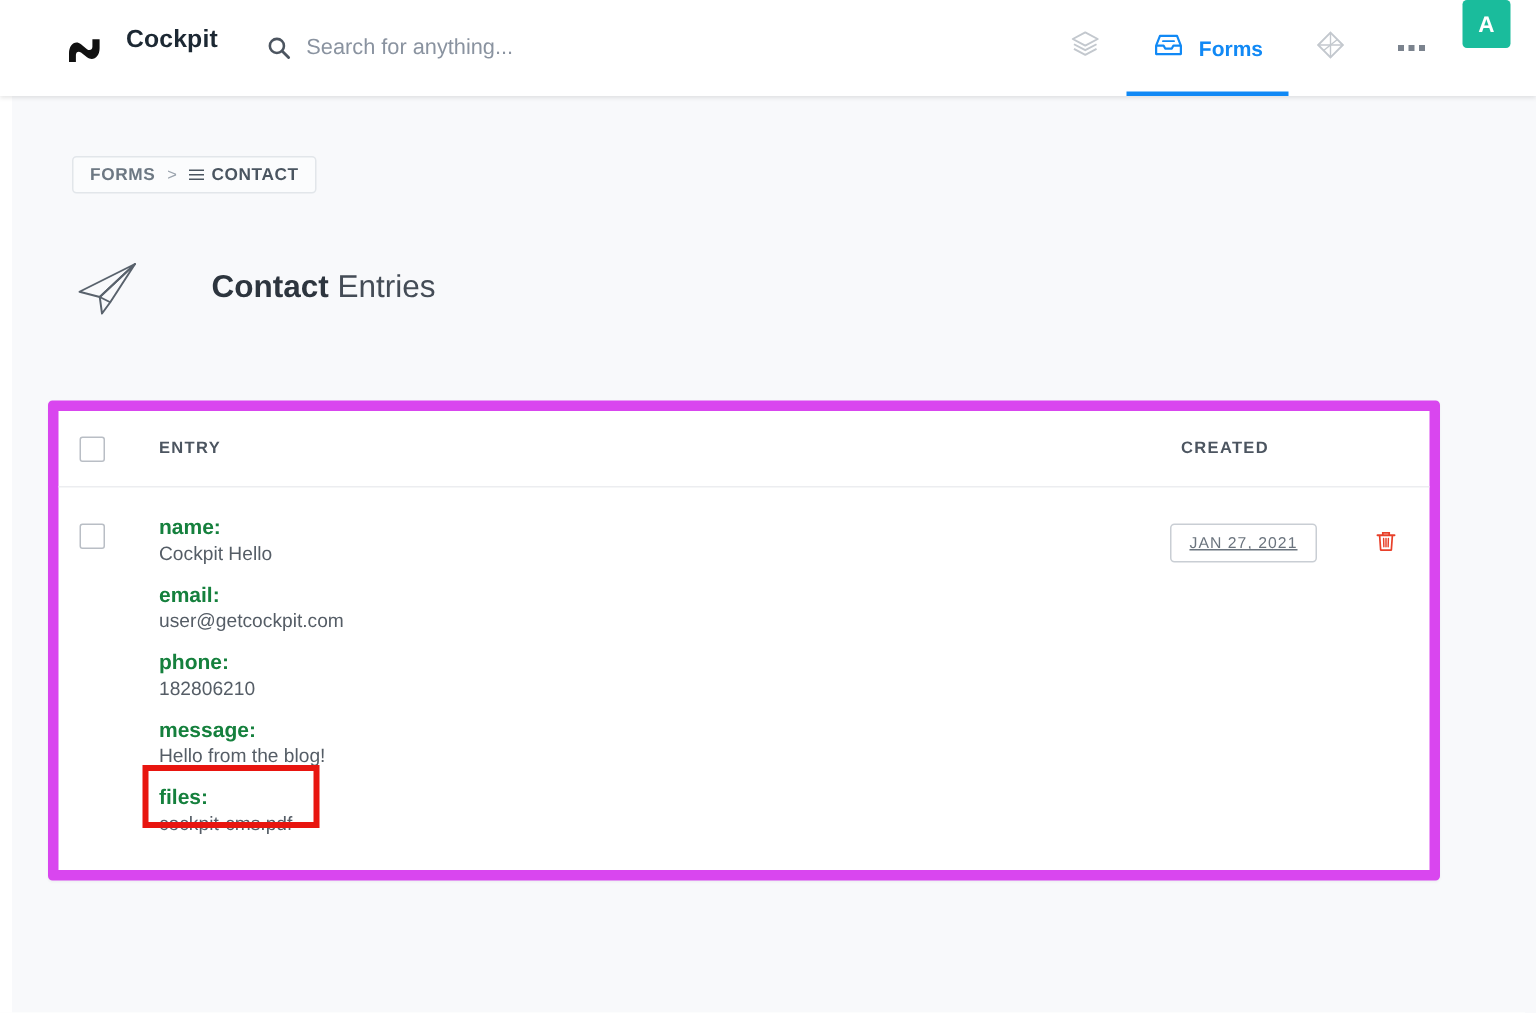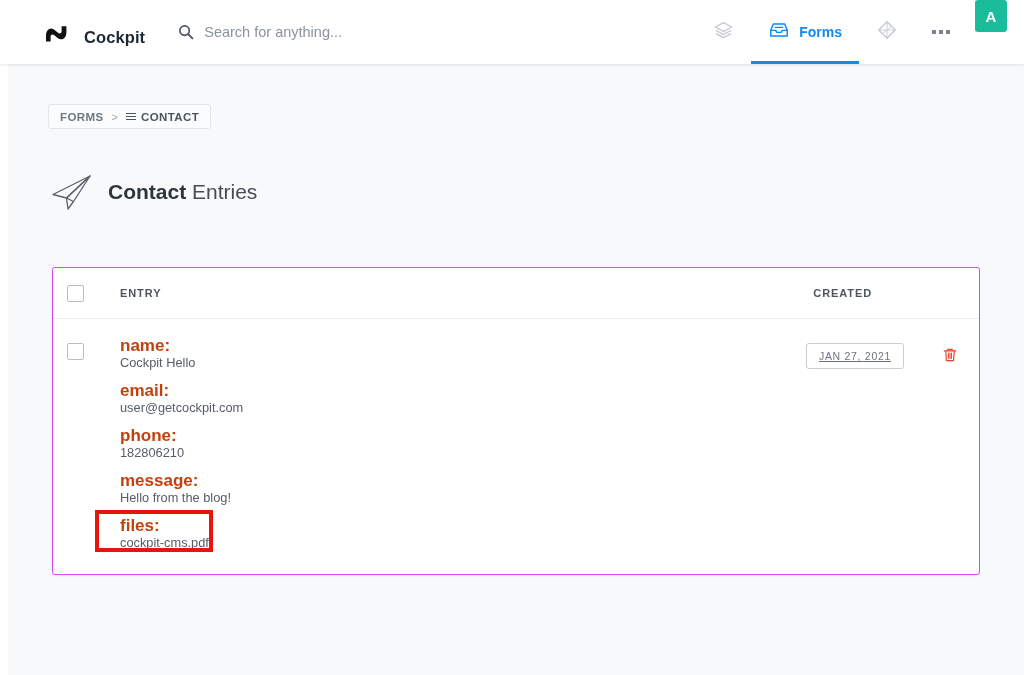--- a/index.html
+++ b/index.html
@@ -14,21 +14,21 @@
 
   
   .header {
     position: absolute; top: 0; left: 0;
     width: 1024px; height: 64px;
     background: #ffffff;
     display: flex; align-items: center;
     box-shadow: 0 1px 3px rgba(0,0,0,0.10);
     z-index: 20;
   }
-  .brand { display: flex; align-items: flex-end; margin-left: 41px; }
+  .brand { display: flex; align-items: flex-start; margin-left: 41px; }
   .brand-logo { width: 30px; height: 30px; display: block; }
   .brand-name {
     margin-left: 13px; font-size: 16.5px; font-weight: bold;
     color: #1c2833; letter-spacing: .1px;
   }
   .search { display: flex; align-items: flex-end; margin-left: 33px; }
   .search-icon { width: 16px; height: 16px; display: block; }
   .search-input {
     border: none; outline: none; background: transparent;
     margin-left: 10px; width: 260px;
@@ -83,34 +83,34 @@
     letter-spacing: .4px; display: flex; align-items: center;
   }
   .bc-hamburger {
     display: inline-flex; flex-direction: column; justify-content: space-between;
     width: 10px; height: 8px; margin-right: 5px;
   }
   .bc-hamburger i { display: block; height: 1.4px; background: #4a5560; width: 100%; }
 
   .page-title {
     position: absolute; left: 40px; top: 105px;
-    display: flex; align-items: center;
+    display: flex; align-items: center; gap: 33px;
   }
   .title-icon { width: 46px; height: 46px; display: block; }
   .title-text {
     margin-left: 14px; font-size: 21px; color: #444c56;
   }
   .title-text b { color: #2d353e; font-weight: bold; }
 
   
   .card {
-    position: absolute; left: 44px; top: 203px;
+    position: absolute; left: 24px; top: 203px;
     width: 928px;
     background: #ffffff;
-    border: 1px solid #d946ef;
+    border: 7px solid #d946ef;
     border-radius: 3px;
     box-shadow: 0 1px 2px rgba(20,30,50,0.05);
   }
   .thead {
     display: flex; align-items: center;
     height: 51px; padding: 0 0 0 14px;
     border-bottom: 1px solid #ecedf0;
   }
   .cbox {
     width: 17px; height: 17px; border: 1px solid #b9bec5;
@@ -124,21 +124,21 @@
     margin-left: auto; margin-right: 107px;
     font-size: 11px; font-weight: bold; letter-spacing: .9px; color: #4c5560; text-align: right;
   }
 
   .row { display: flex; padding: 18px 0 22px 14px; position: relative; }
   .row-check { padding-top: 6px; }
   .entry-fields { margin-left: 36px; }
   .field { margin-bottom: 10px; }
   .field:last-child { margin-bottom: 0; }
   .field-key {
-    font-size: 17px; font-weight: bold; color: #c2410c;
+    font-size: 14px; font-weight: bold; color: #15803d;
     line-height: 17px;
   }
   .field-val {
     font-size: 12.8px; color: #555d66; line-height: 18px;
   }
 
   .row-right {
     margin-left: auto; display: flex; align-items: flex-start;
     padding-top: 6px; padding-right: 21px;
   }

